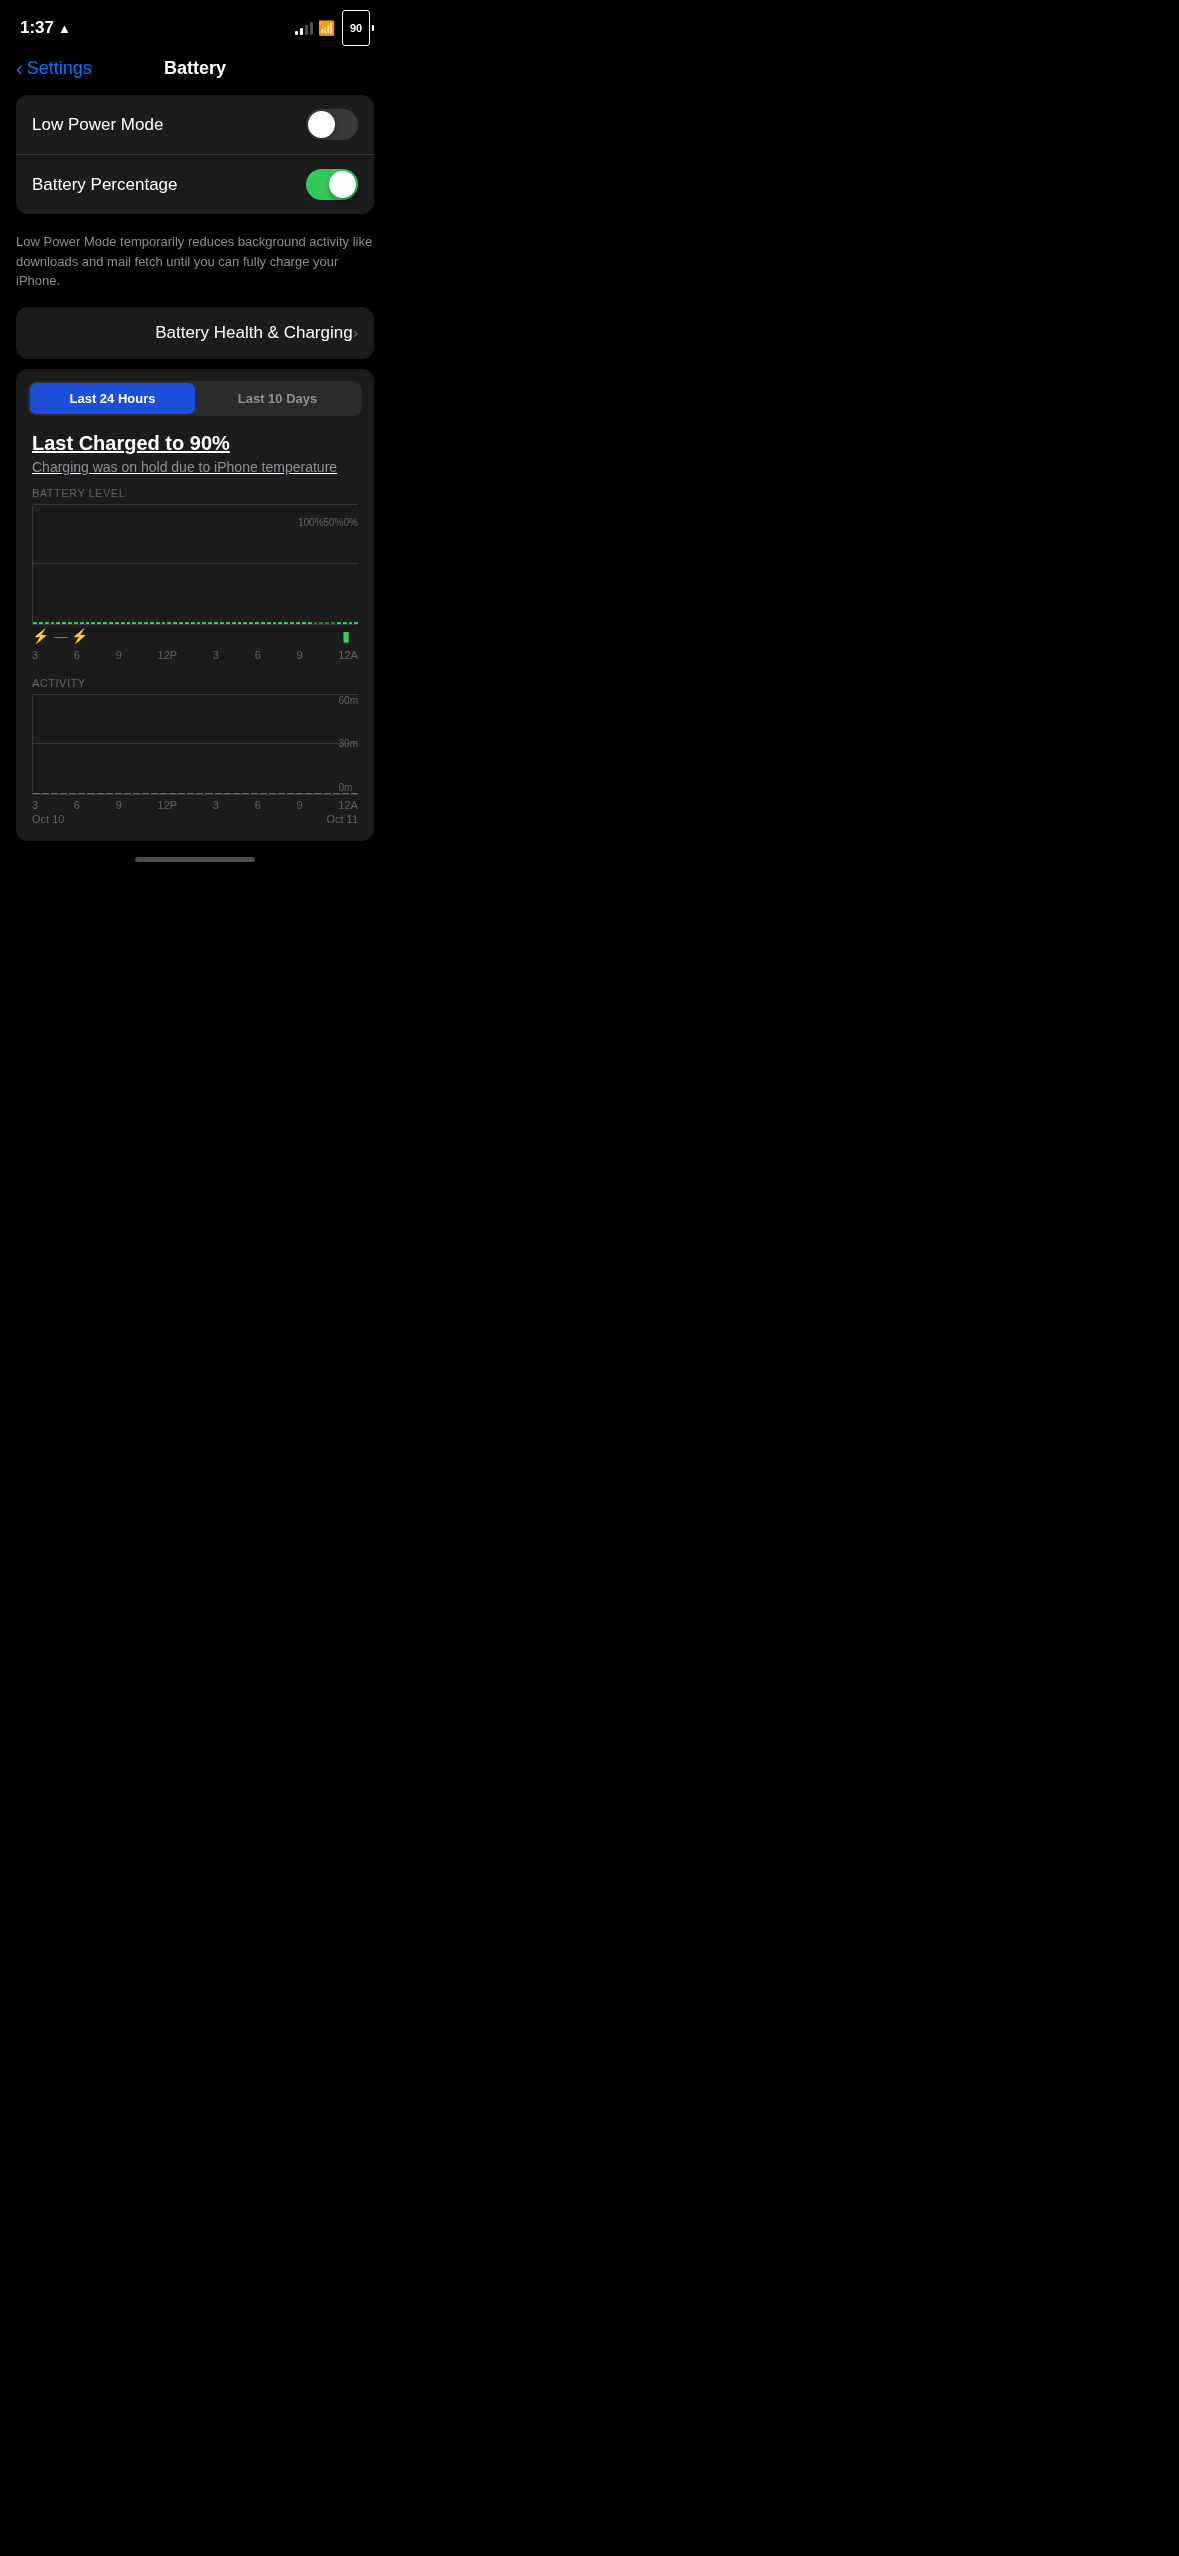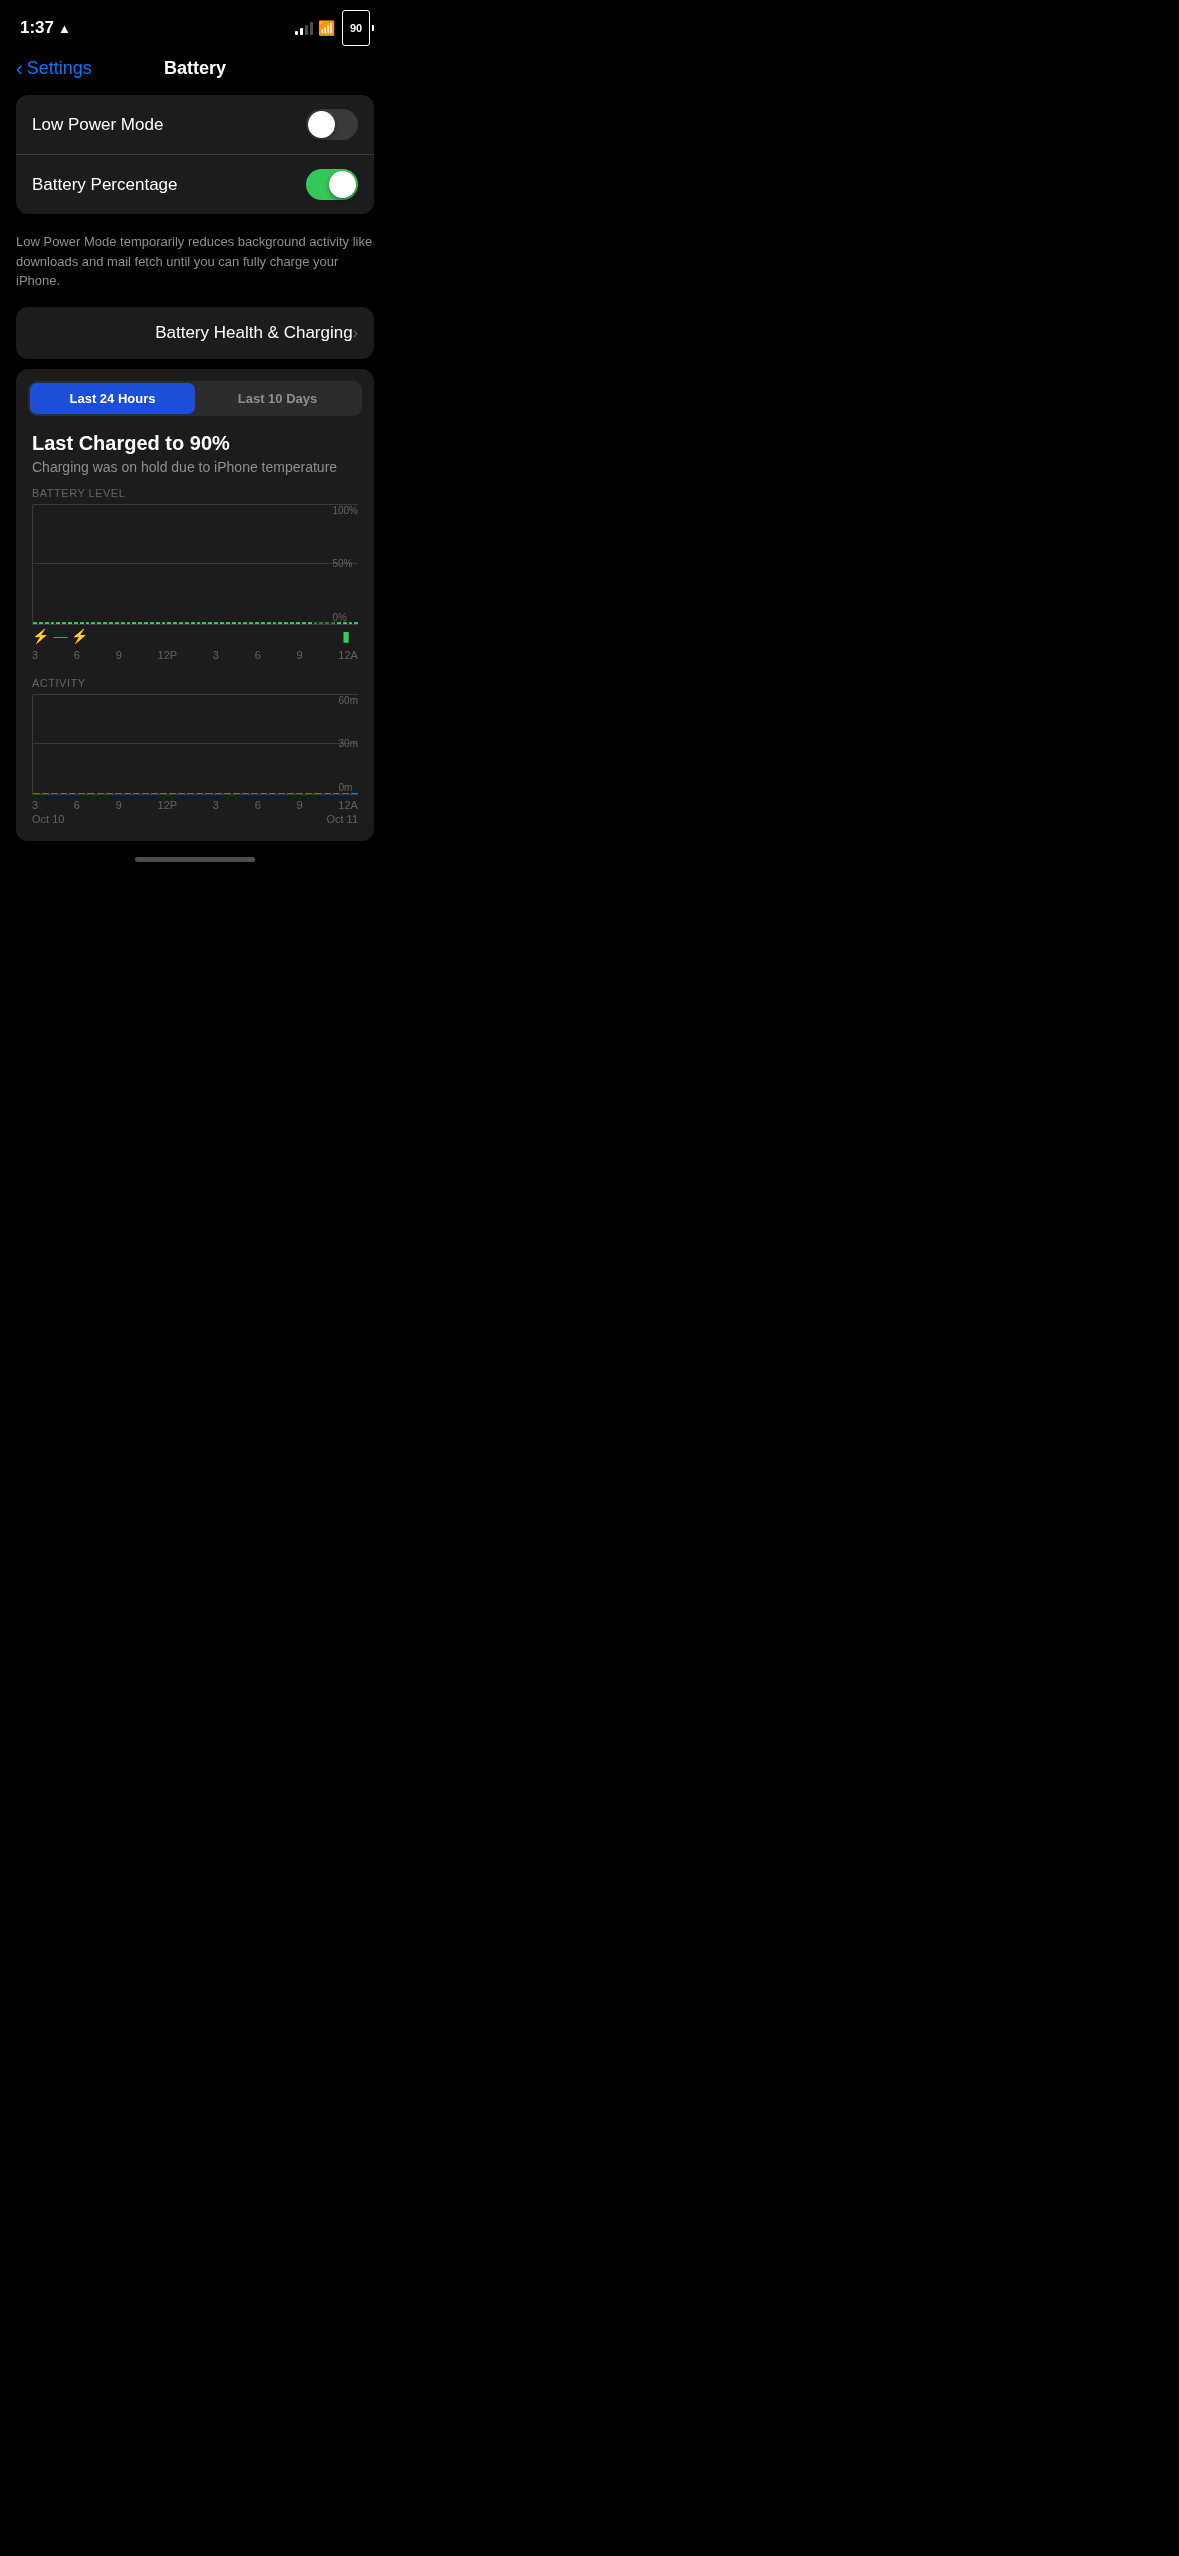--- a/index.html
+++ b/index.html
@@ -198,20 +198,21 @@
       border-radius: 7px;
       cursor: pointer;
       color: #fff;
     }
     .tab-btn.active { background: #1d4ed8; }
     .tab-btn.inactive { color: #8E8E93; background: transparent; }
 
     
     .chart-info {
       padding: 0 16px 12px;
+      text-decoration: underline;
     }
     .chart-title {
       font-size: 20px;
       font-weight: 700;
       color: #fff;
       margin-bottom: 4px;
     }
     .chart-subtitle {
       font-size: 14px;
       color: #8E8E93;
@@ -237,24 +238,24 @@
       height: 120px;
       gap: 2px;
       border-left: 1px solid #3a3a3c;
       border-bottom: 1px solid #3a3a3c;
       position: relative;
       margin-bottom: 0;
     }
     .battery-chart-y-labels {
       position: absolute;
       right: 0;
-      top: 0;
+      top: 12px;
       height: 100%;
       display: flex;
-      flex-direction: column;
+      flex-direction: row;
       justify-content: space-between;
       padding-bottom: 2px;
     }
     .y-label {
       font-size: 10px;
       color: #636366;
     }
     .chart-bar-wrapper {
       display: flex;
       flex-direction: column;

